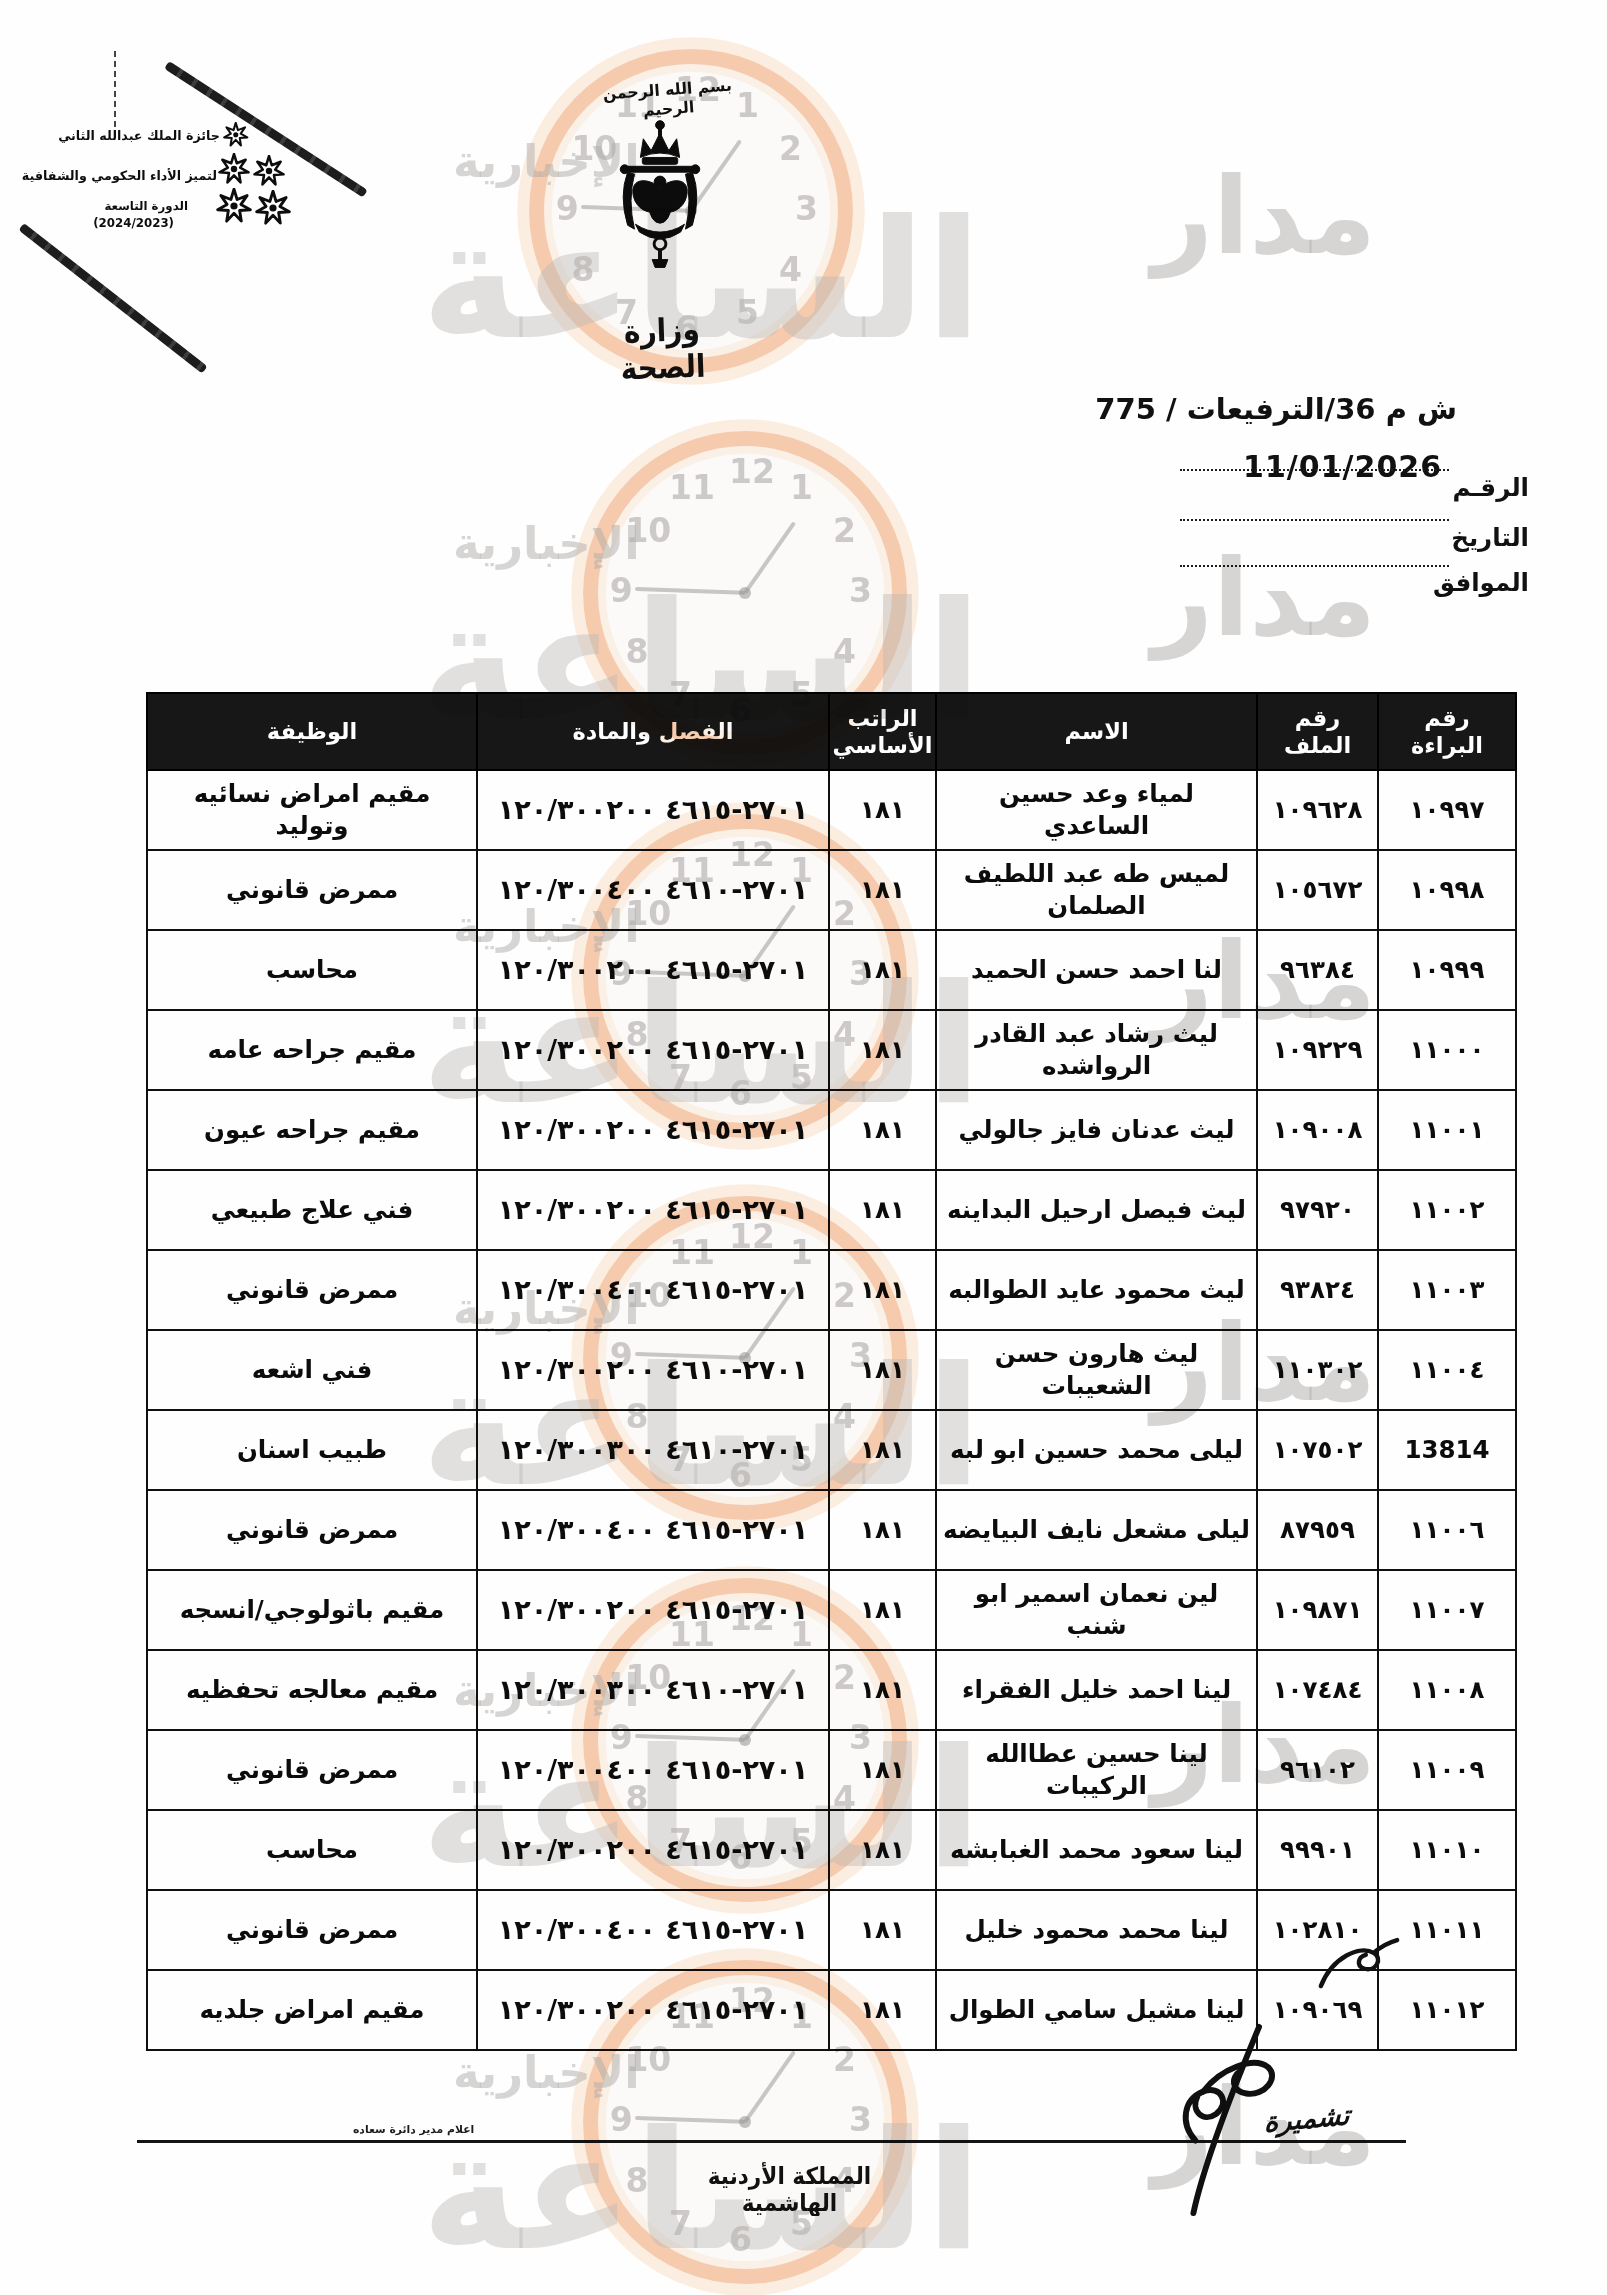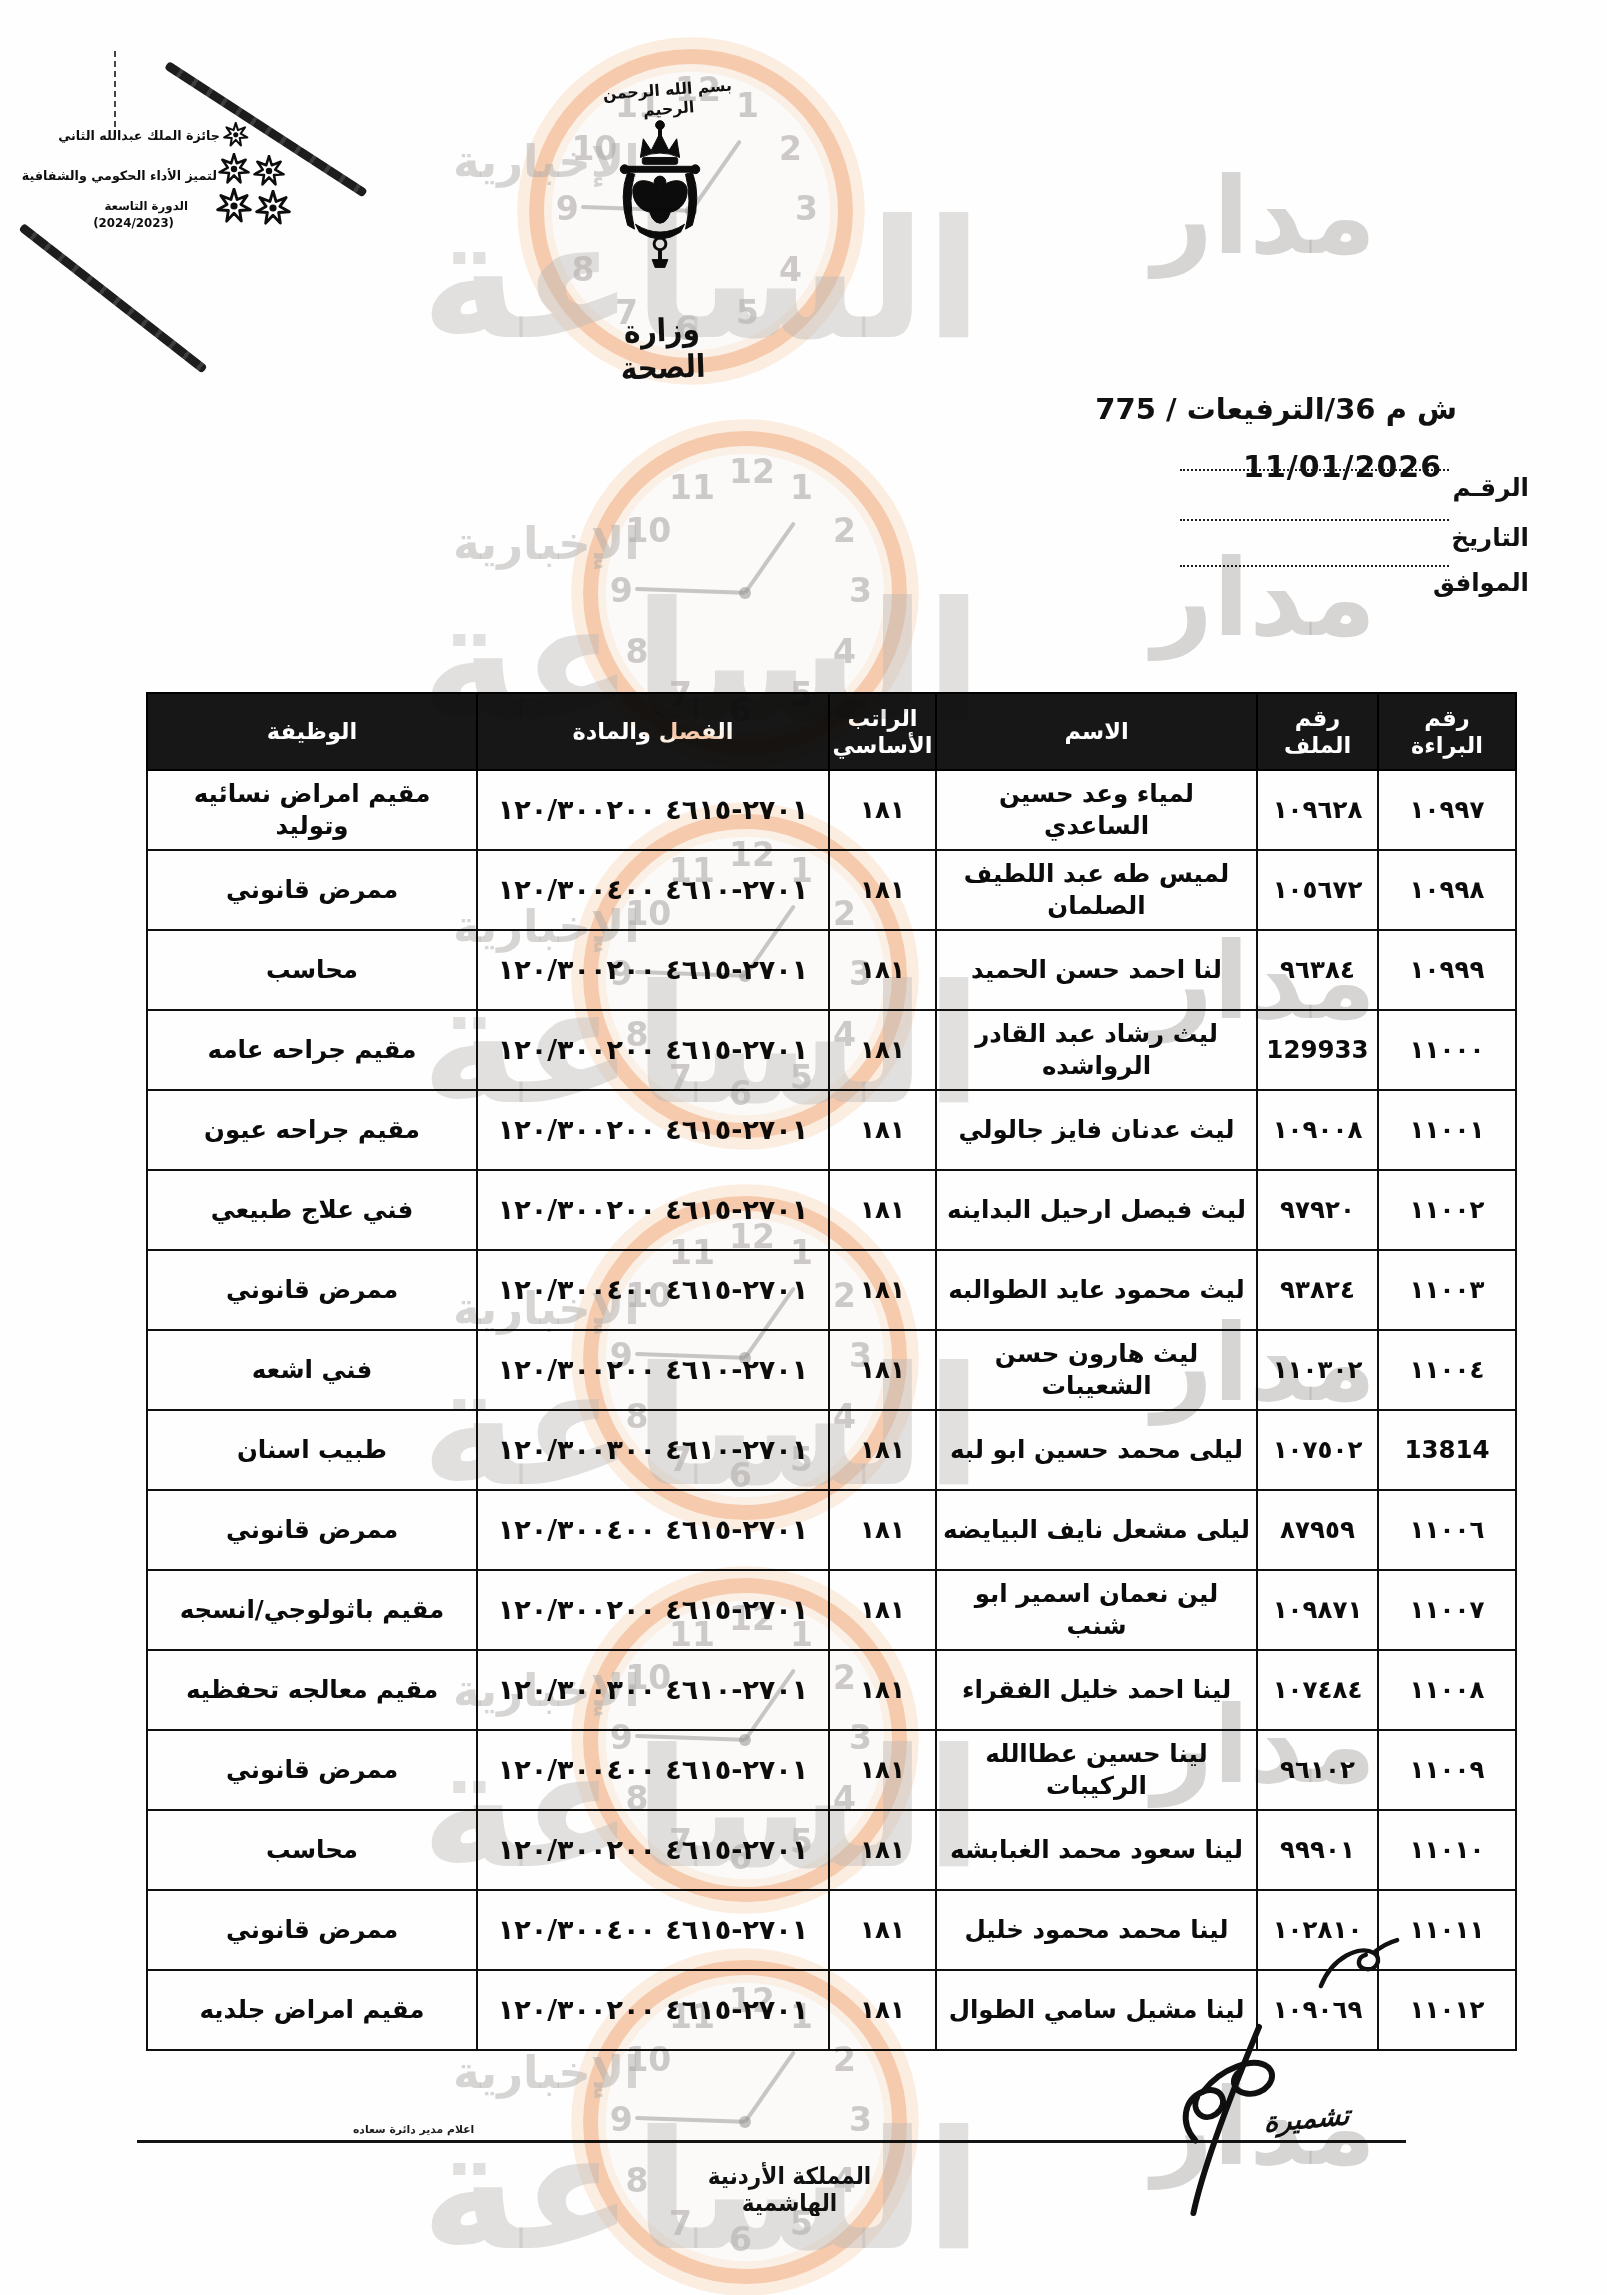--- a/index.html
+++ b/index.html
@@ -175,21 +175,21 @@
         <tr>
           <td>١٠٩٩٩</td>
           <td>٩٦٣٨٤</td>
           <td class="name-cell">لنا احمد حسن الحميد</td>
           <td>١٨١</td>
           <td><span class="ltr-num">١٢٠/٣٠٠٢٠٠ ٤٦١٥-٢٧٠١</span></td>
           <td class="job-cell">محاسب</td>
         </tr>
         <tr>
           <td>١١٠٠٠</td>
-          <td>129933</td>
+          <td>١٠٩٢٢٩</td>
           <td class="name-cell">ليث رشاد عبد القادر الرواشده</td>
           <td>١٨١</td>
           <td><span class="ltr-num">١٢٠/٣٠٠٢٠٠ ٤٦١٥-٢٧٠١</span></td>
           <td class="job-cell">مقيم جراحه عامه</td>
         </tr>
         <tr>
           <td>١١٠٠١</td>
           <td>١٠٩٠٠٨</td>
           <td class="name-cell">ليث عدنان فايز جالولي</td>
           <td>١٨١</td>

